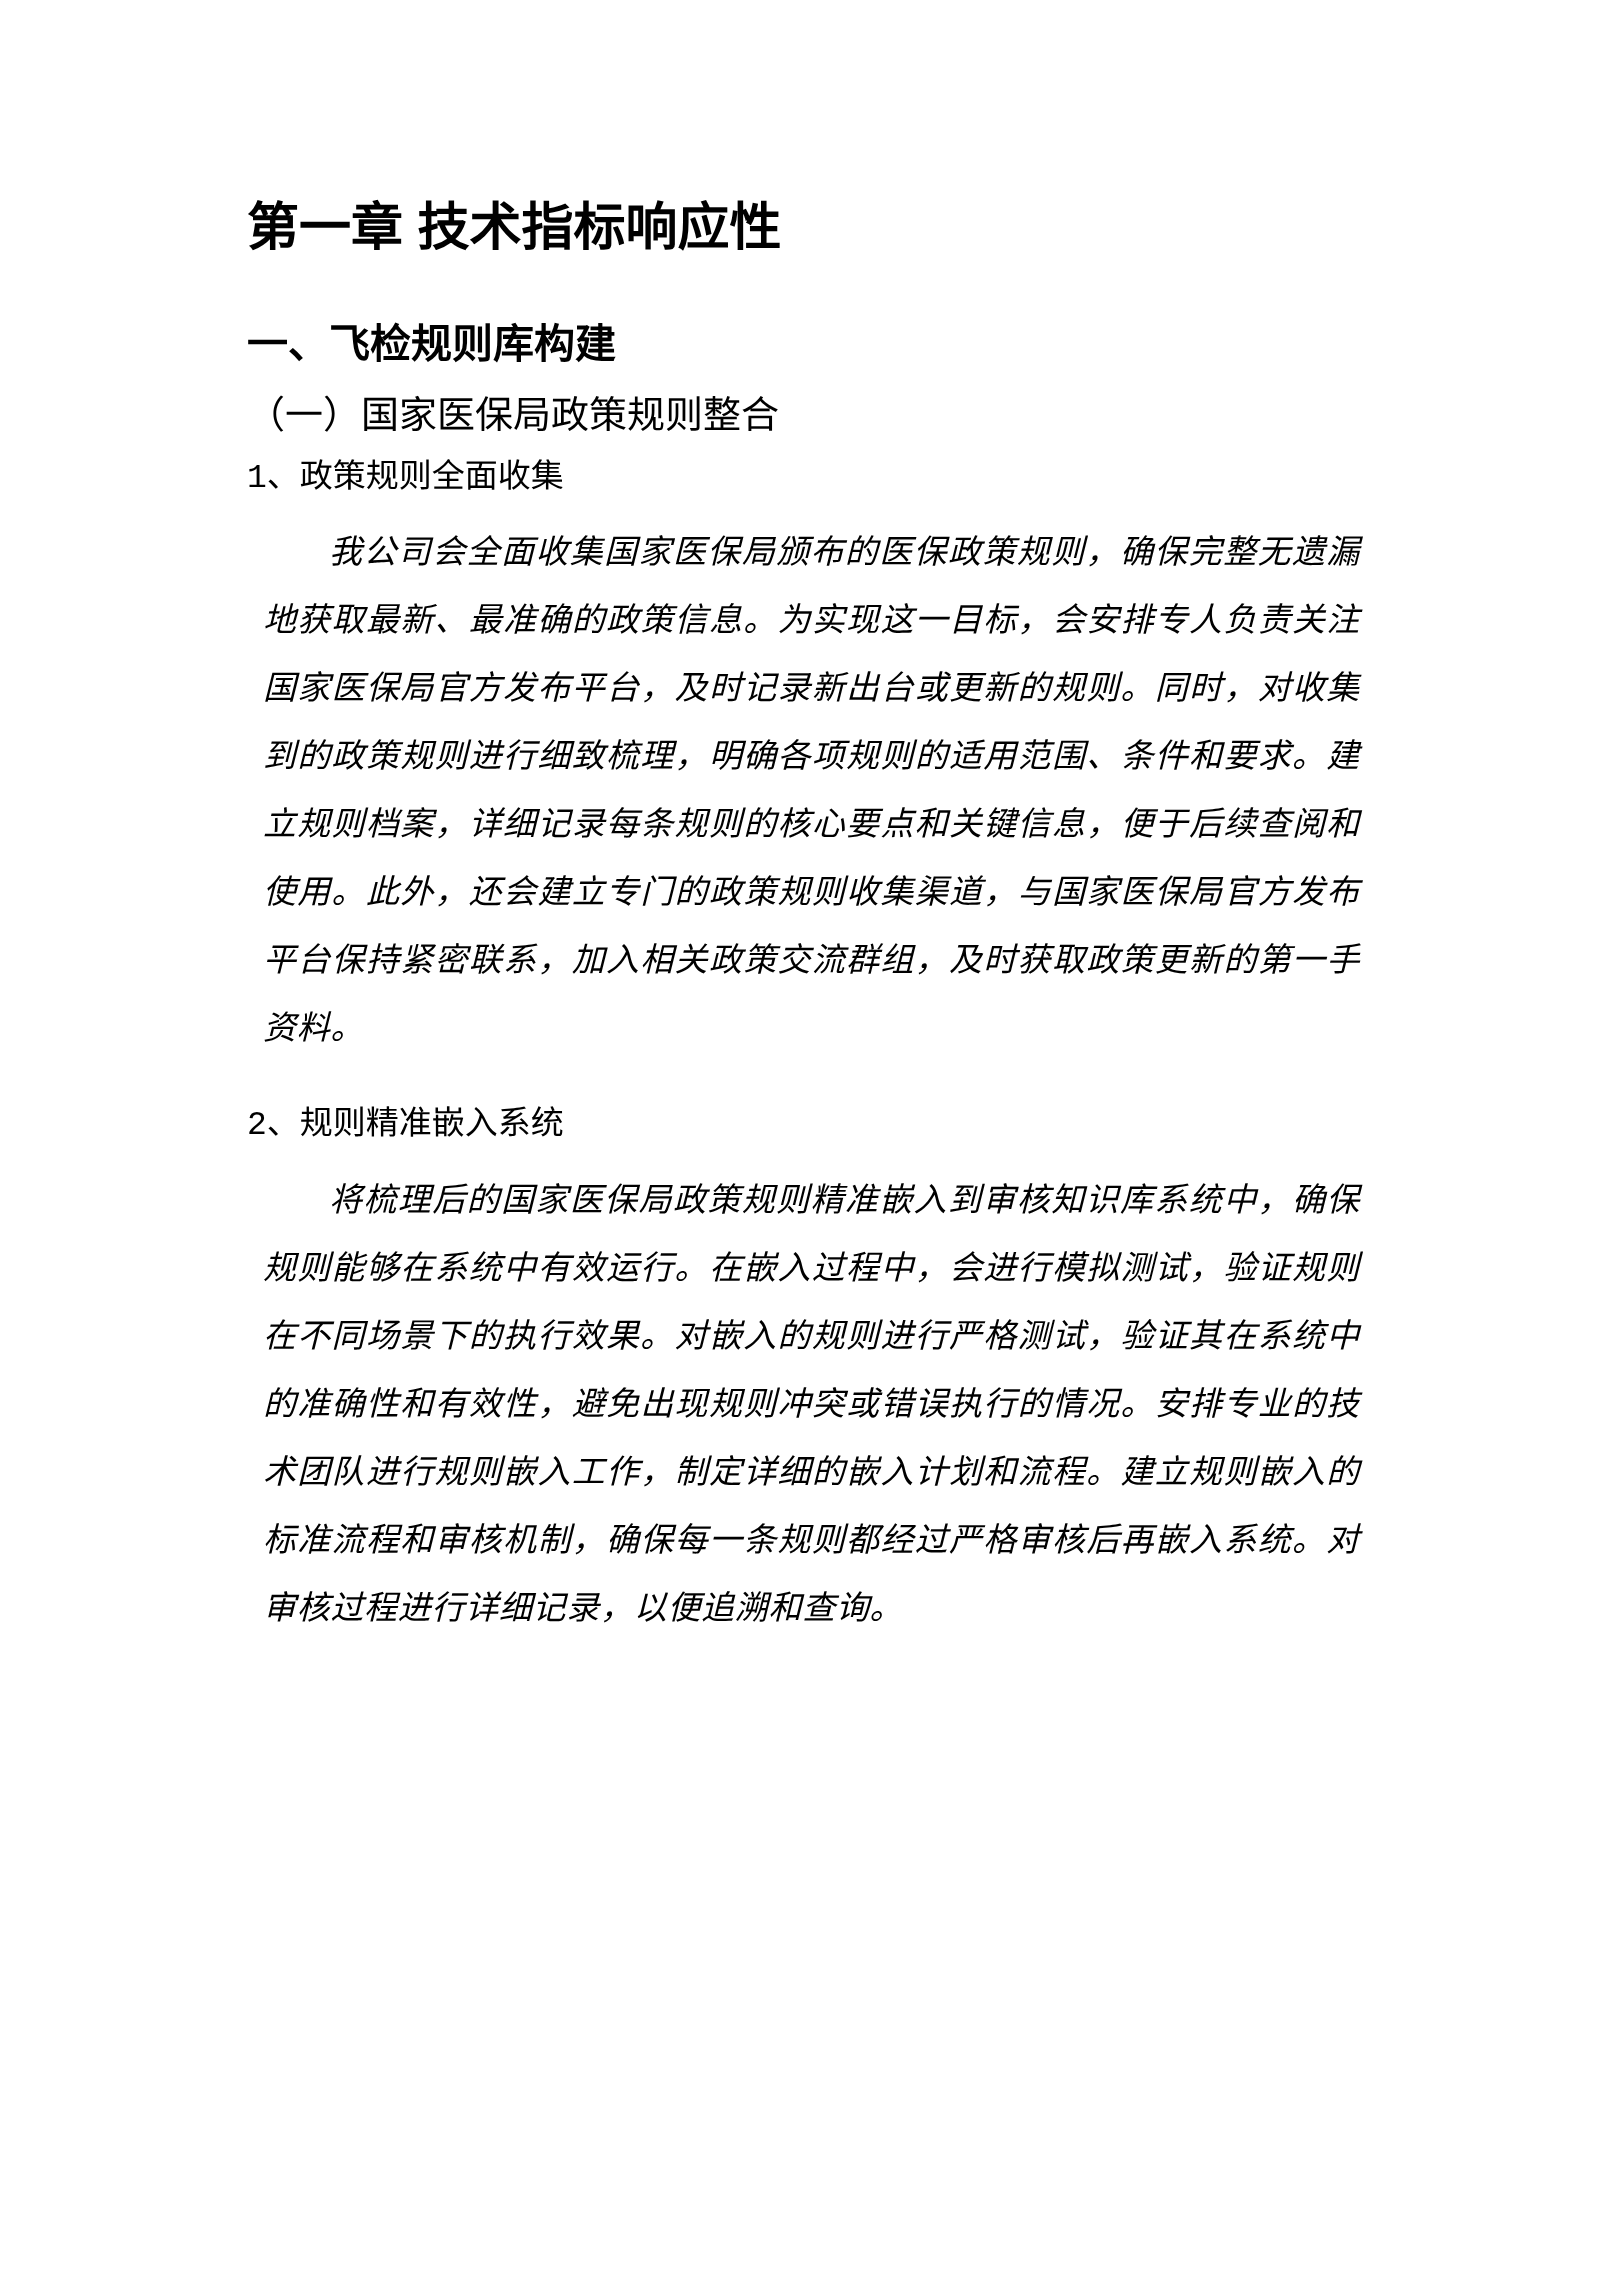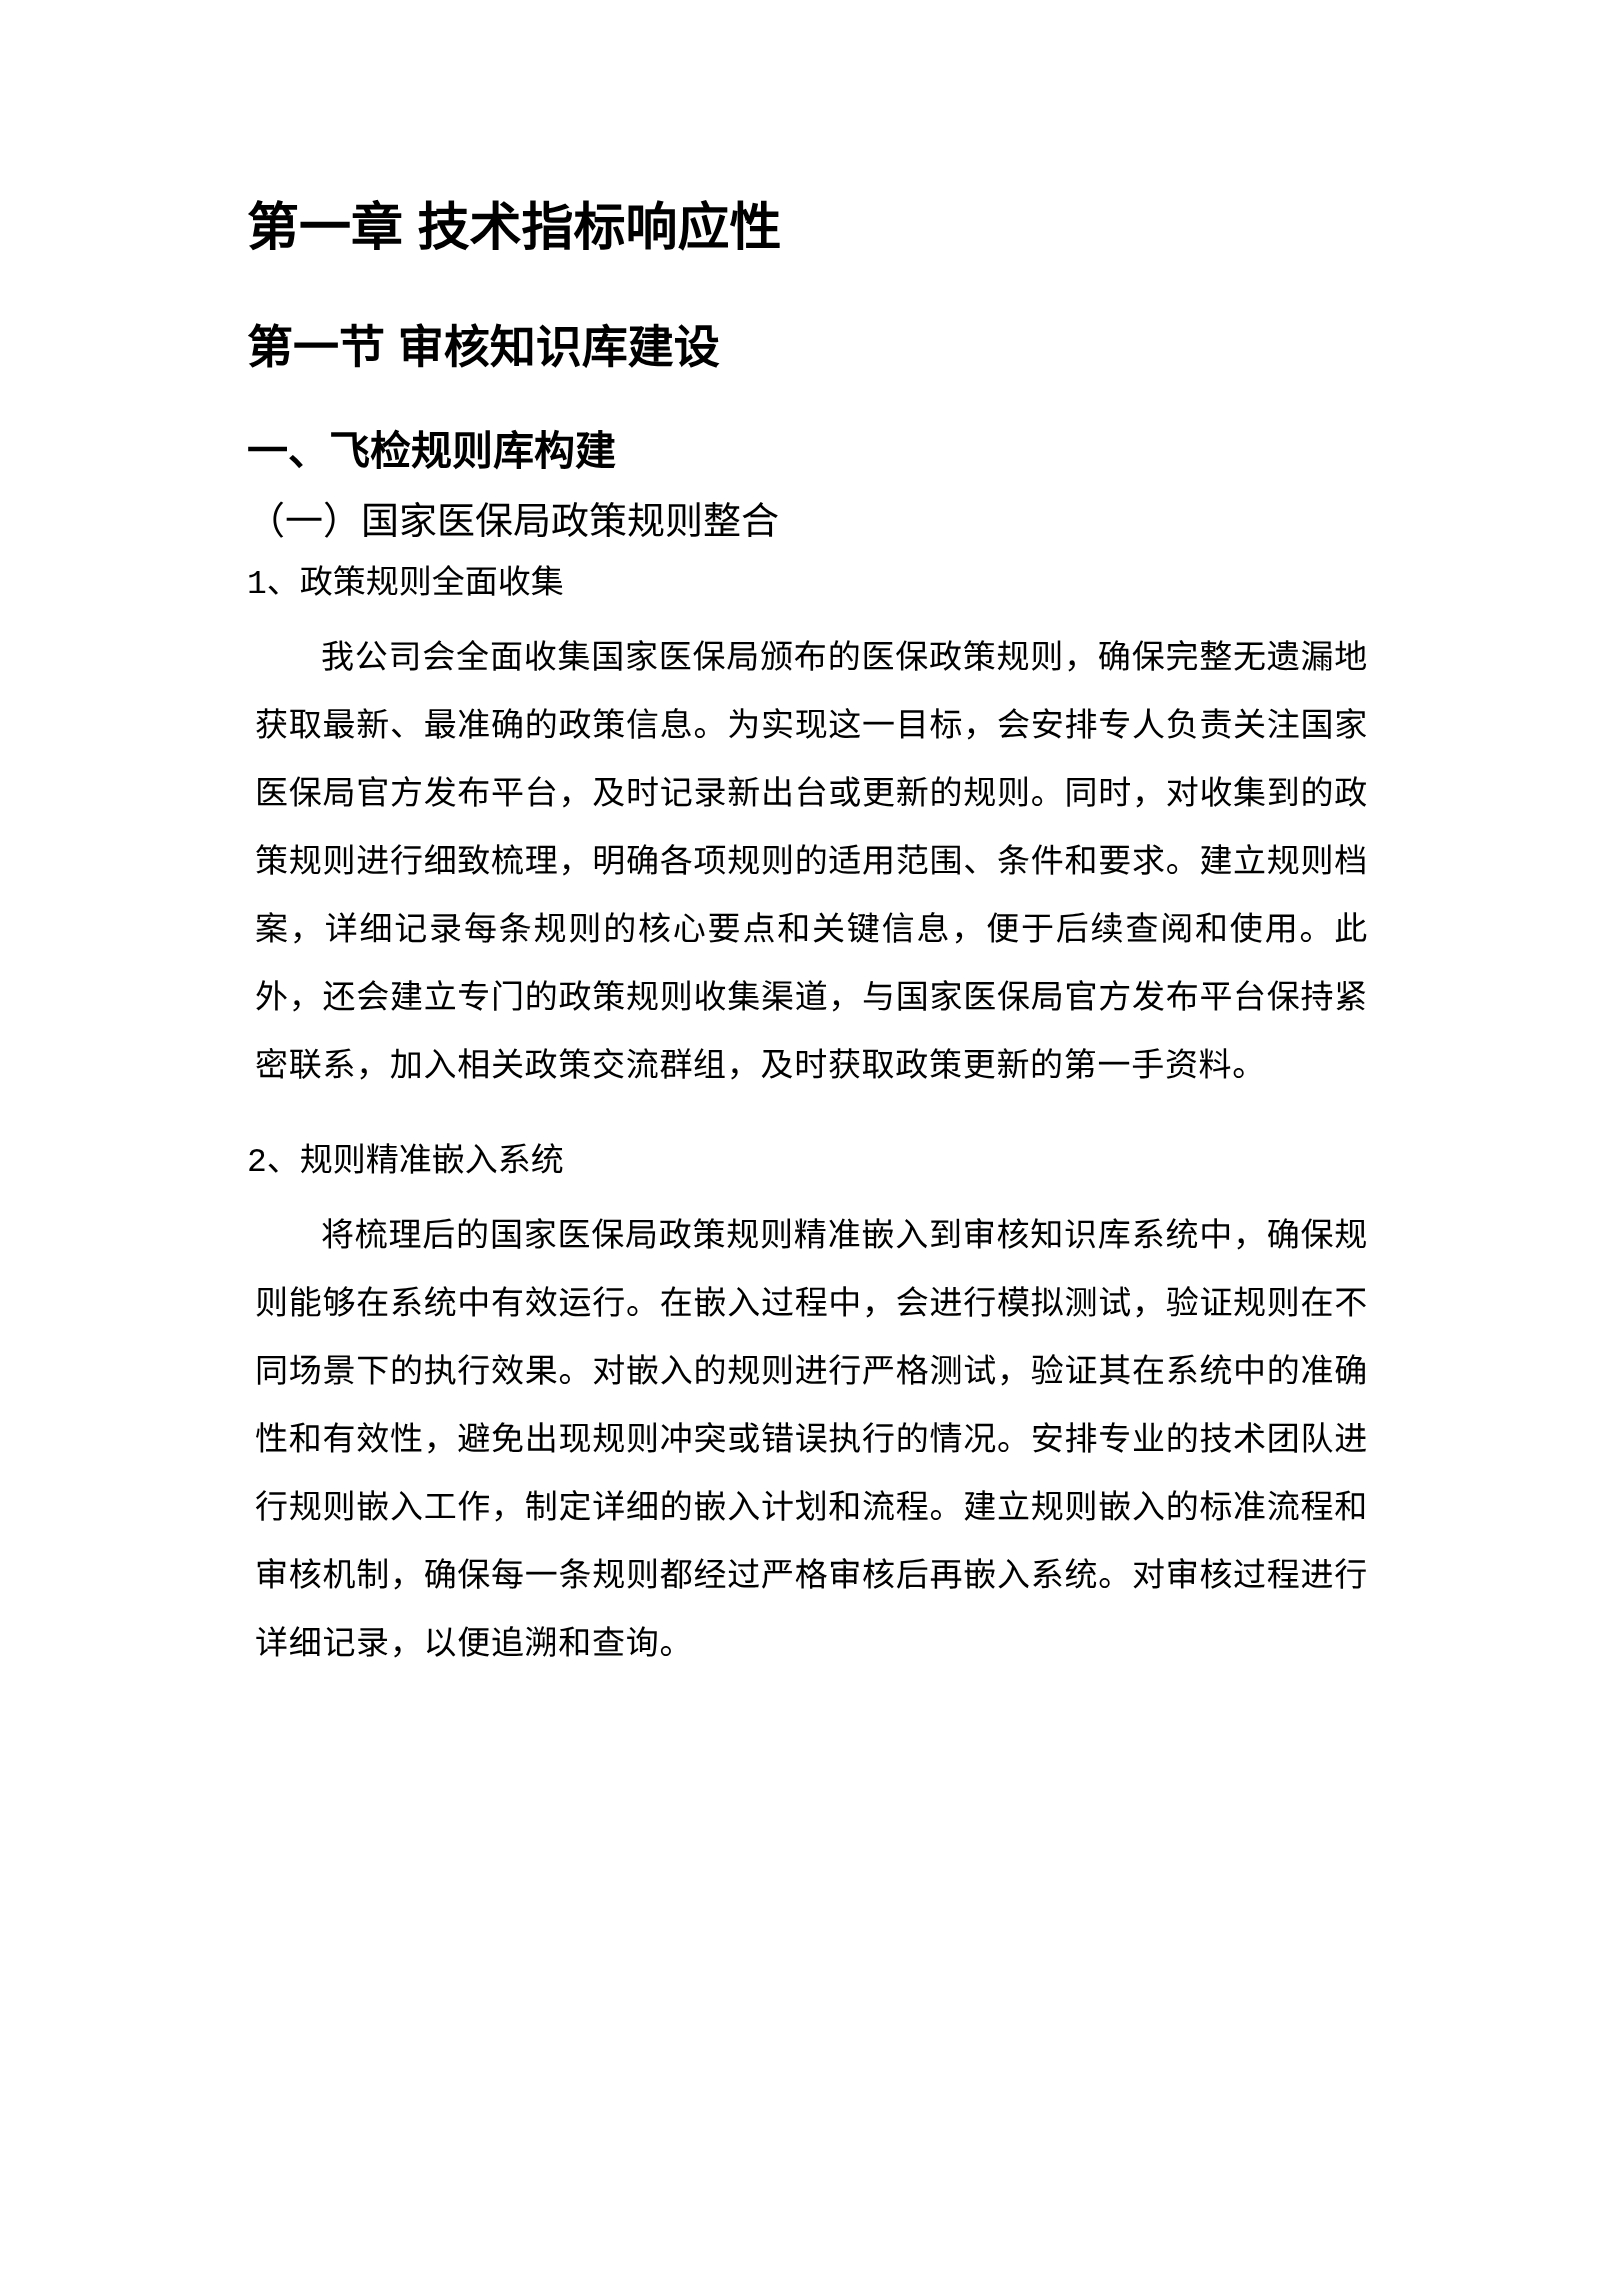--- a/index.html
+++ b/index.html
@@ -55,32 +55,32 @@
     margin: 38px 0 14.4px 0;
   }
   .subsection:first-of-type .subsection-title {
     margin-top: 6.5px;
   }
   .paragraph {
     font-size: 33px;
     line-height: 2.06;
     text-align: justify;
     text-indent: 2em;
-    margin: 8px;
+    margin: 16px;
     letter-spacing: 0.7px;
+    font-style: italic;
   }
 </style>
 </head>
 <body>
 
 <div class="page">
 
   <h1 class="chapter-title">第一章 技术指标响应性</h1>
 
-  <h2 class="section-title">第一节 审核知识库建设</h2>
 
   <h3 class="list-heading">一、飞检规则库构建</h3>
 
   <h4 class="sub-heading">（一）国家医保局政策规则整合</h4>
 
   <section class="subsection">
     <h5 class="subsection-title">1、政策规则全面收集</h5>
     <p class="paragraph">我公司会全面收集国家医保局颁布的医保政策规则，确保完整无遗漏地获取最新、最准确的政策信息。为实现这一目标，会安排专人负责关注国家医保局官方发布平台，及时记录新出台或更新的规则。同时，对收集到的政策规则进行细致梳理，明确各项规则的适用范围、条件和要求。建立规则档案，详细记录每条规则的核心要点和关键信息，便于后续查阅和使用。此外，还会建立专门的政策规则收集渠道，与国家医保局官方发布平台保持紧密联系，加入相关政策交流群组，及时获取政策更新的第一手资料。</p>
   </section>
 

